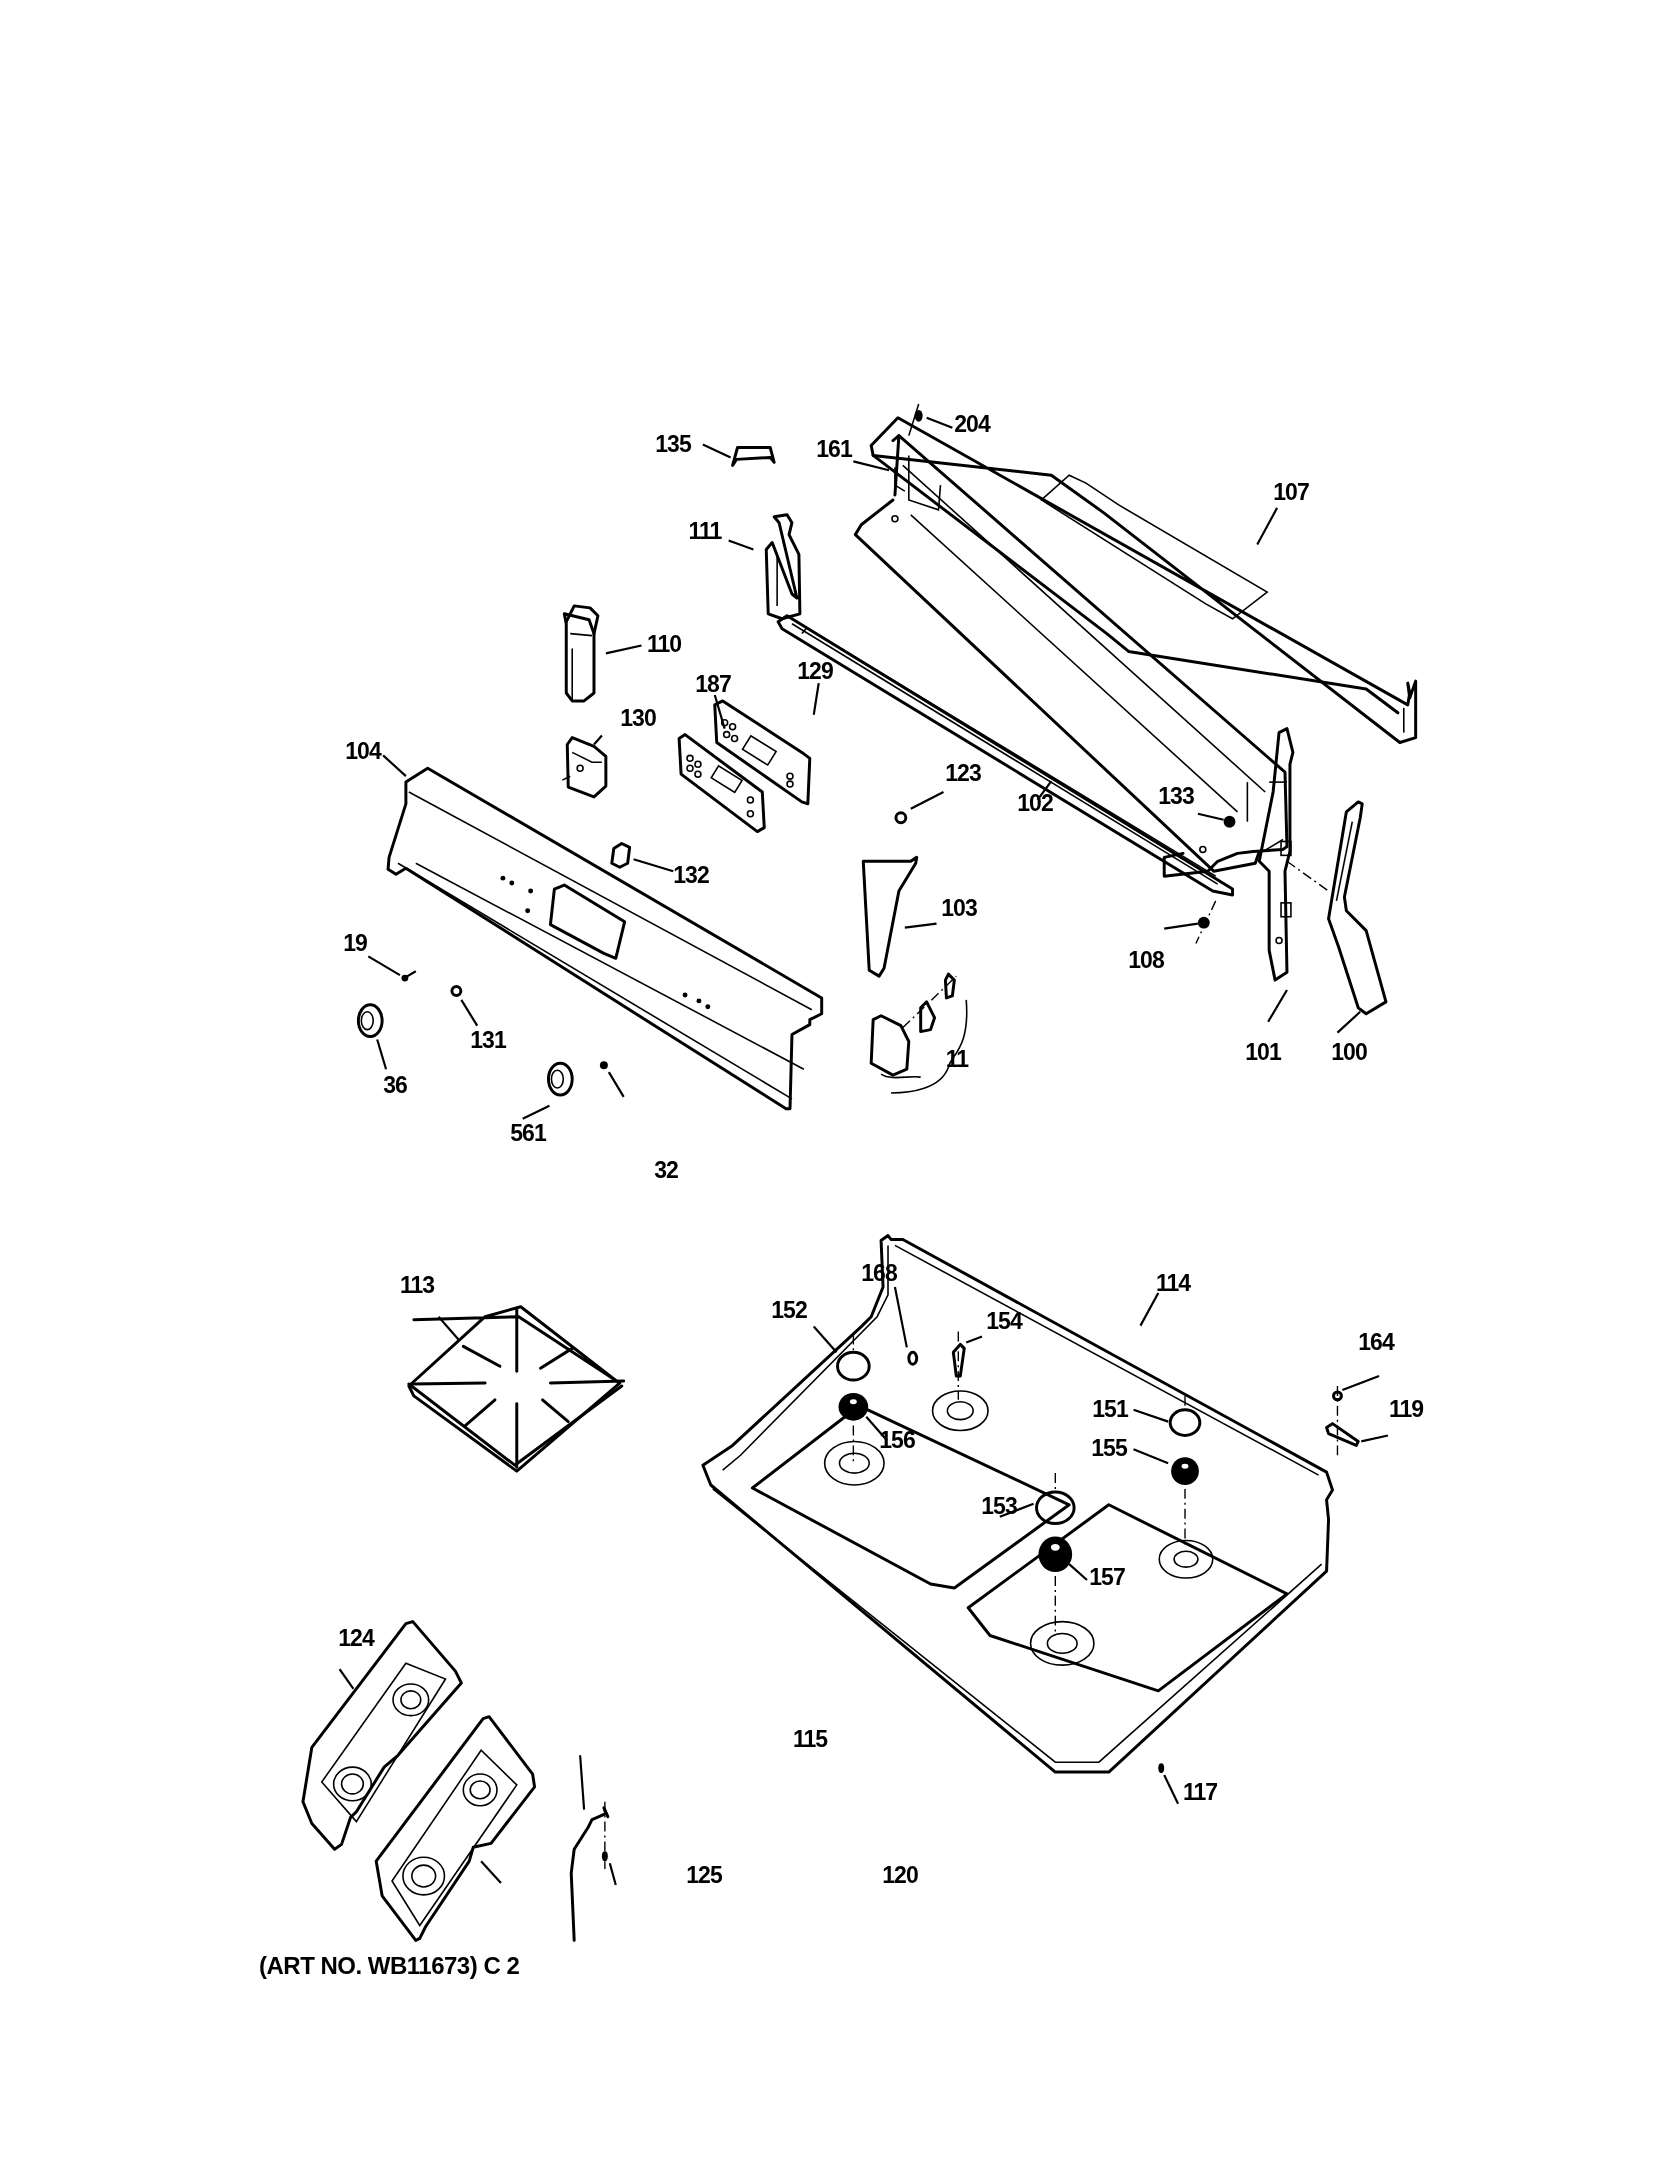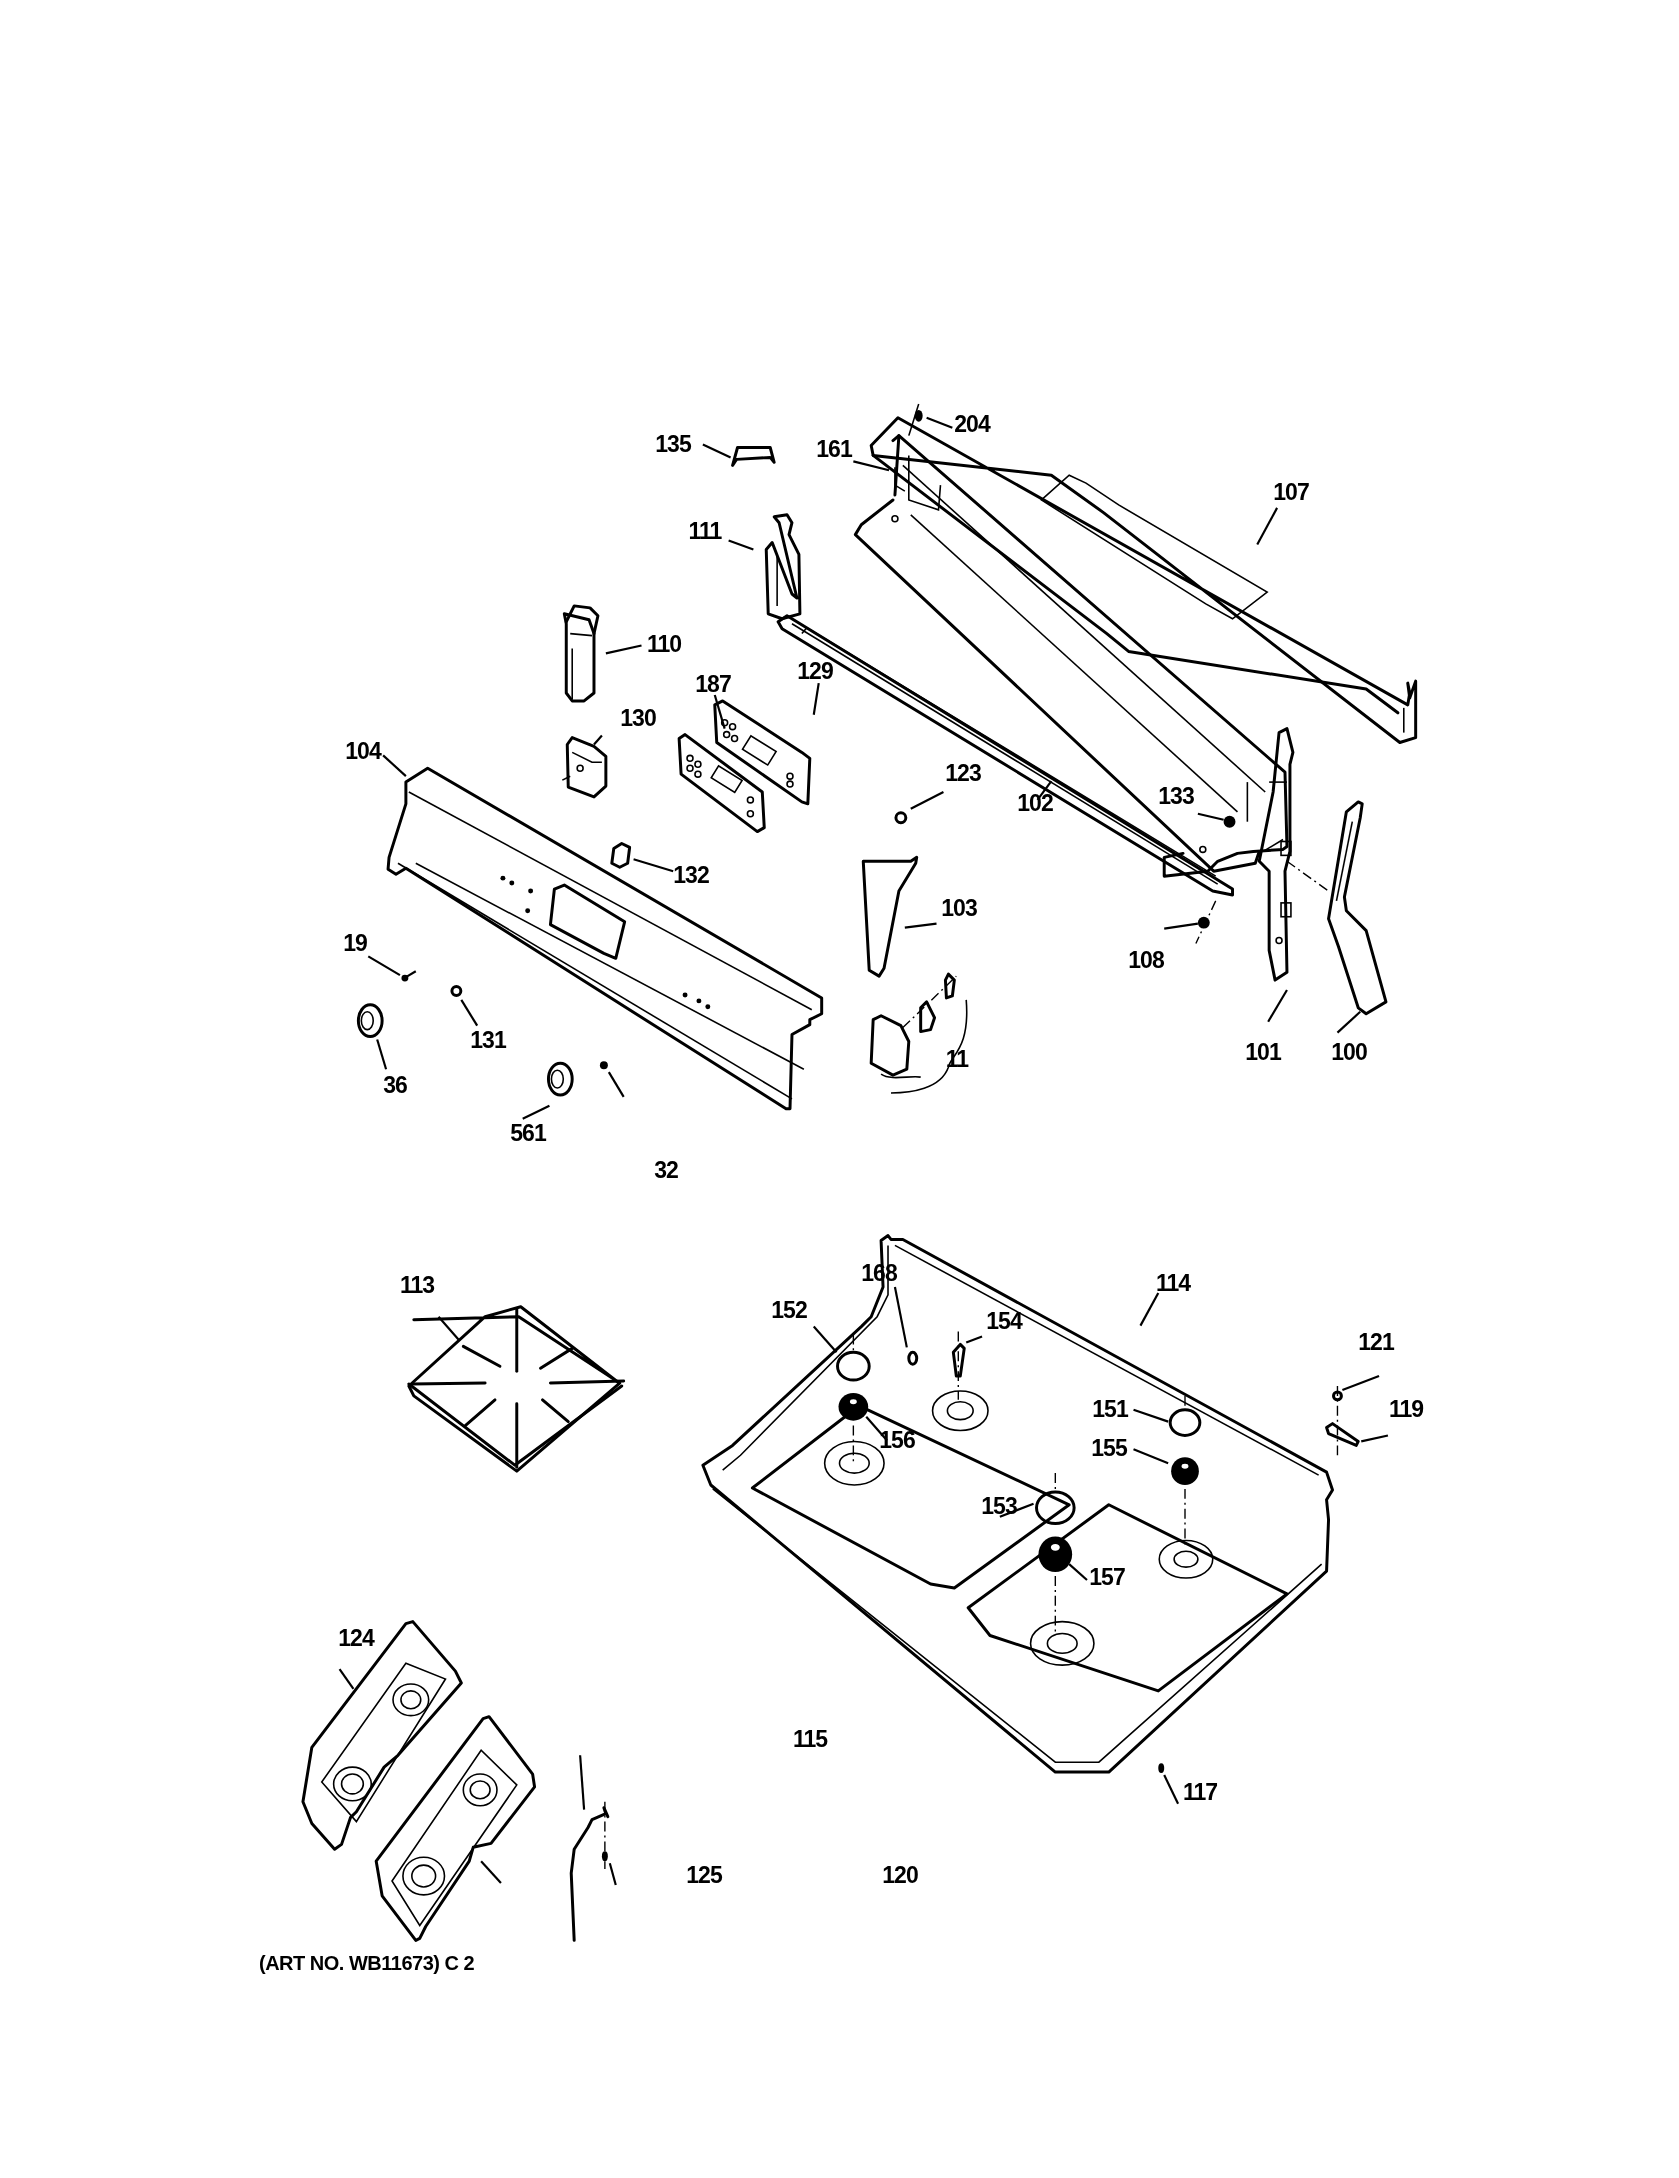--- a/index.html
+++ b/index.html
@@ -1,19 +1,19 @@
 <!DOCTYPE html>
 <html><head>
 <meta charset="utf-8">
 <style>
   html,body{margin:0;padding:0;background:#ffffff;}
   body{width:1679px;height:2178px;position:relative;overflow:hidden;font-family:"Liberation Sans",sans-serif;}
   #diagram{position:absolute;left:0;top:0;width:1679px;height:2178px;}
   .lbl{position:absolute;font-family:"Liberation Sans",sans-serif;font-weight:bold;font-size:23px;letter-spacing:-1px;color:#000;white-space:nowrap;transform:translate(-50%,-50%);}
-  .art{position:absolute;left:259px;top:1952px;font-family:"Liberation Sans",sans-serif;font-weight:bold;font-size:20px;color:#000;letter-spacing:-0.5px;}
+  .art{position:absolute;left:259px;top:1952px;font-family:"Liberation Sans",sans-serif;font-weight:bold;font-size:24px;color:#000;letter-spacing:-0.5px;}
   svg .p{fill:none;stroke:#000;stroke-width:3;stroke-linejoin:round;stroke-linecap:round;}
   svg .t{fill:none;stroke:#000;stroke-width:1.6;}
   svg .d{fill:none;stroke:#000;stroke-width:1.4;stroke-dasharray:10 4 2 4;}
   svg .ld{stroke:#000;stroke-width:2.2;}
   svg .f{fill:#000;}
   svg .w{fill:#fff;stroke:#000;stroke-width:3;}
 </style>
 </head>
 <body>
 
@@ -355,21 +355,21 @@
 <span class="lbl" style="left:1349px;top:1052px">100</span>
 <span class="lbl" style="left:957px;top:1059px">11</span>
 <span class="lbl" style="left:395px;top:1085px">36</span>
 <span class="lbl" style="left:528px;top:1133px">561</span>
 <span class="lbl" style="left:666px;top:1170px">32</span>
 <span class="lbl" style="left:417px;top:1285px">113</span>
 <span class="lbl" style="left:1173px;top:1283px">114</span>
 <span class="lbl" style="left:879px;top:1273px">168</span>
 <span class="lbl" style="left:789px;top:1310px">152</span>
 <span class="lbl" style="left:1004px;top:1321px">154</span>
-<span class="lbl" style="left:1376px;top:1342px">121</span>
+<span class="lbl" style="left:1376px;top:1342px">164</span>
 <span class="lbl" style="left:1406px;top:1409px">119</span>
 <span class="lbl" style="left:1110px;top:1409px">151</span>
 <span class="lbl" style="left:897px;top:1440px">156</span>
 <span class="lbl" style="left:1109px;top:1448px">155</span>
 <span class="lbl" style="left:999px;top:1506px">153</span>
 <span class="lbl" style="left:1107px;top:1577px">157</span>
 <span class="lbl" style="left:356px;top:1638px">124</span>
 <span class="lbl" style="left:810px;top:1739px">115</span>
 <span class="lbl" style="left:1200px;top:1792px">117</span>
 <span class="lbl" style="left:704px;top:1875px">125</span>

